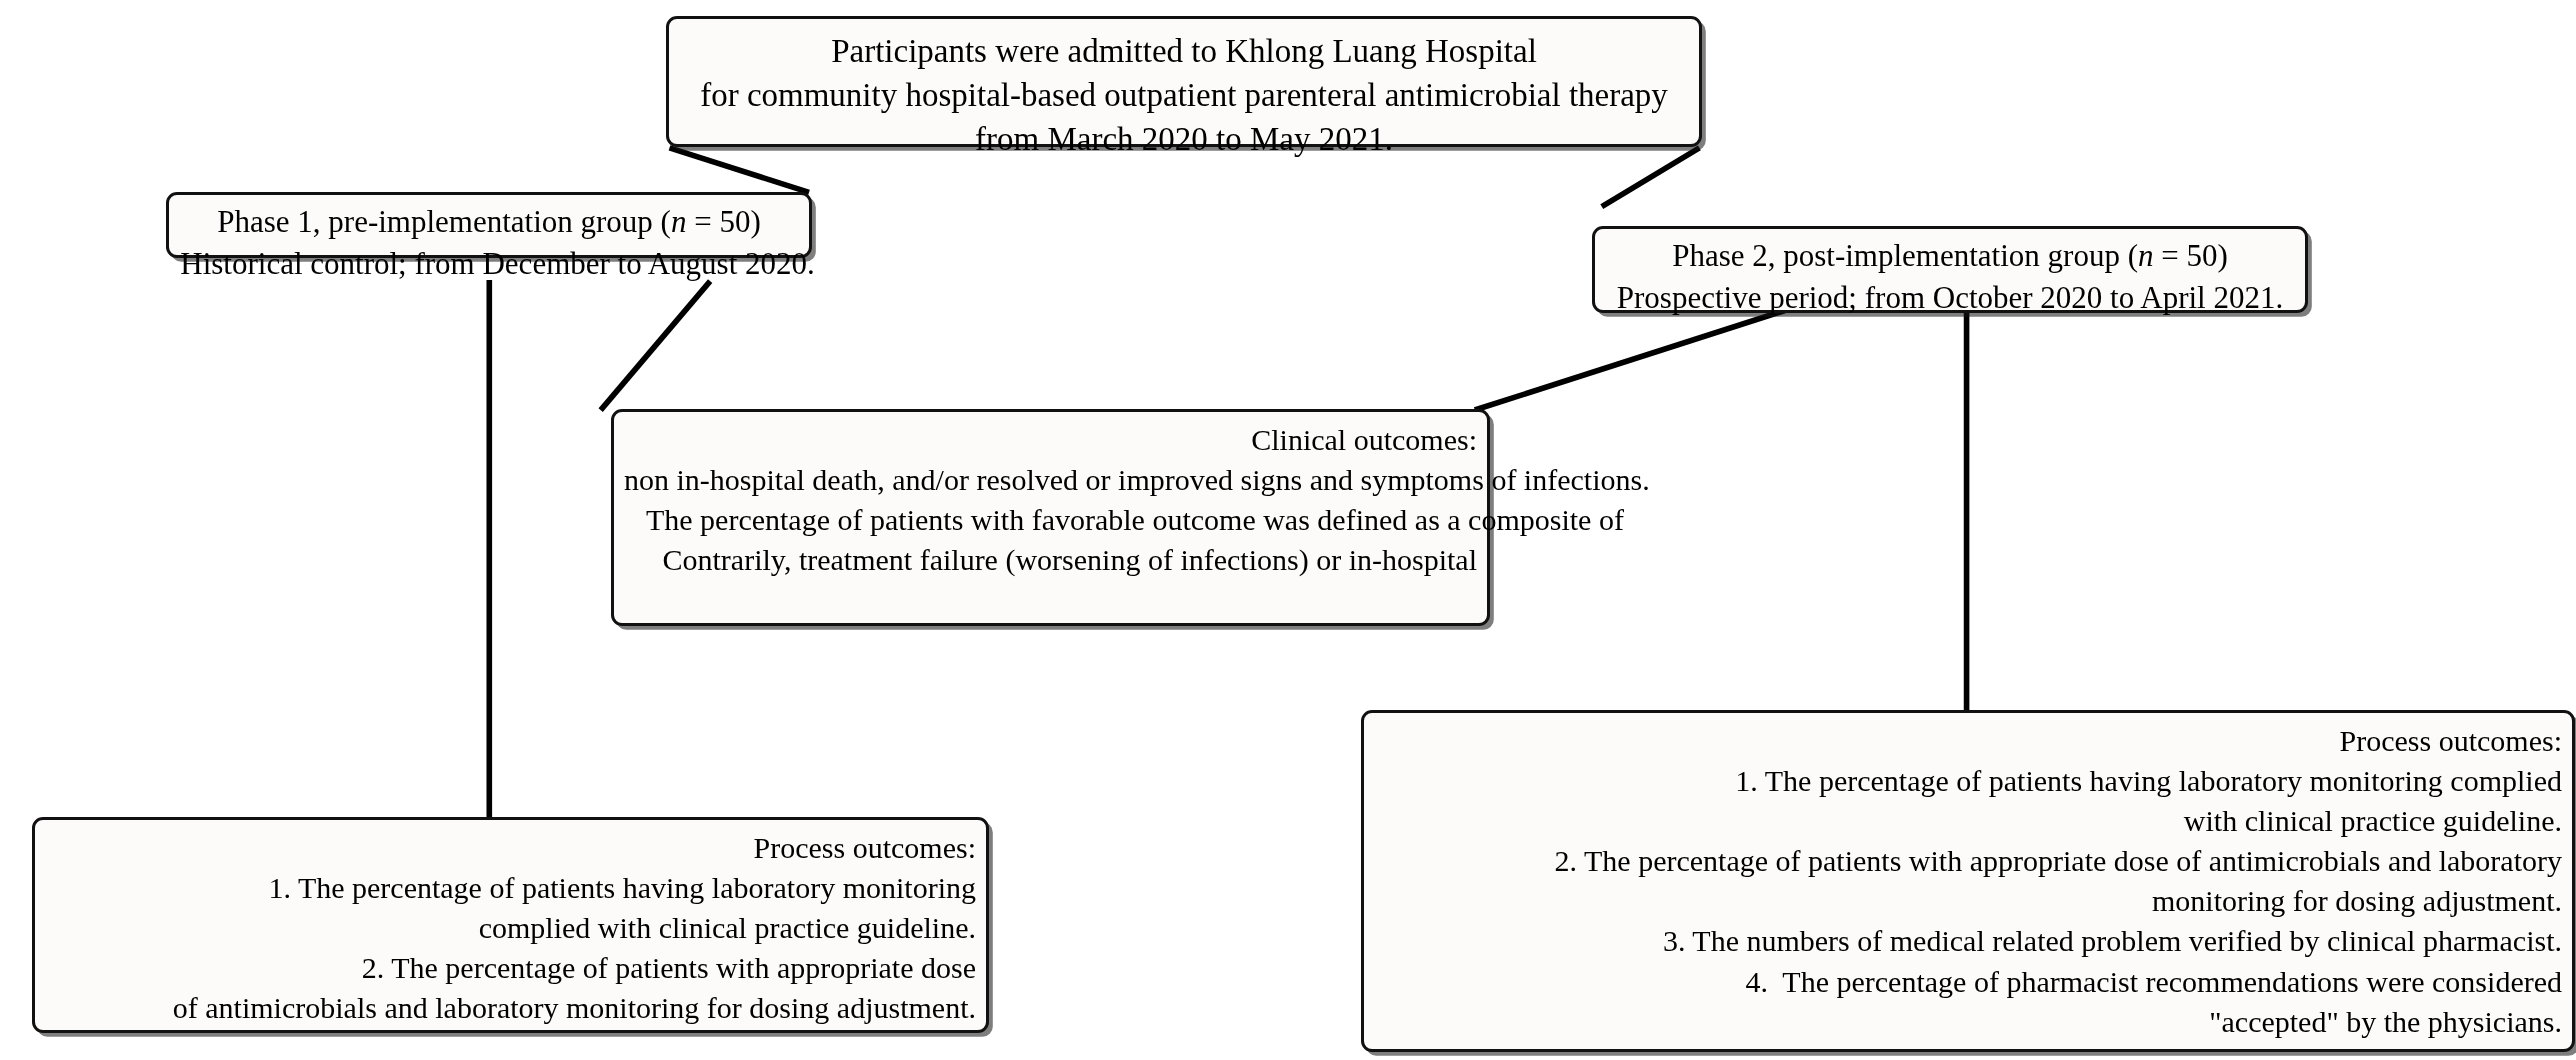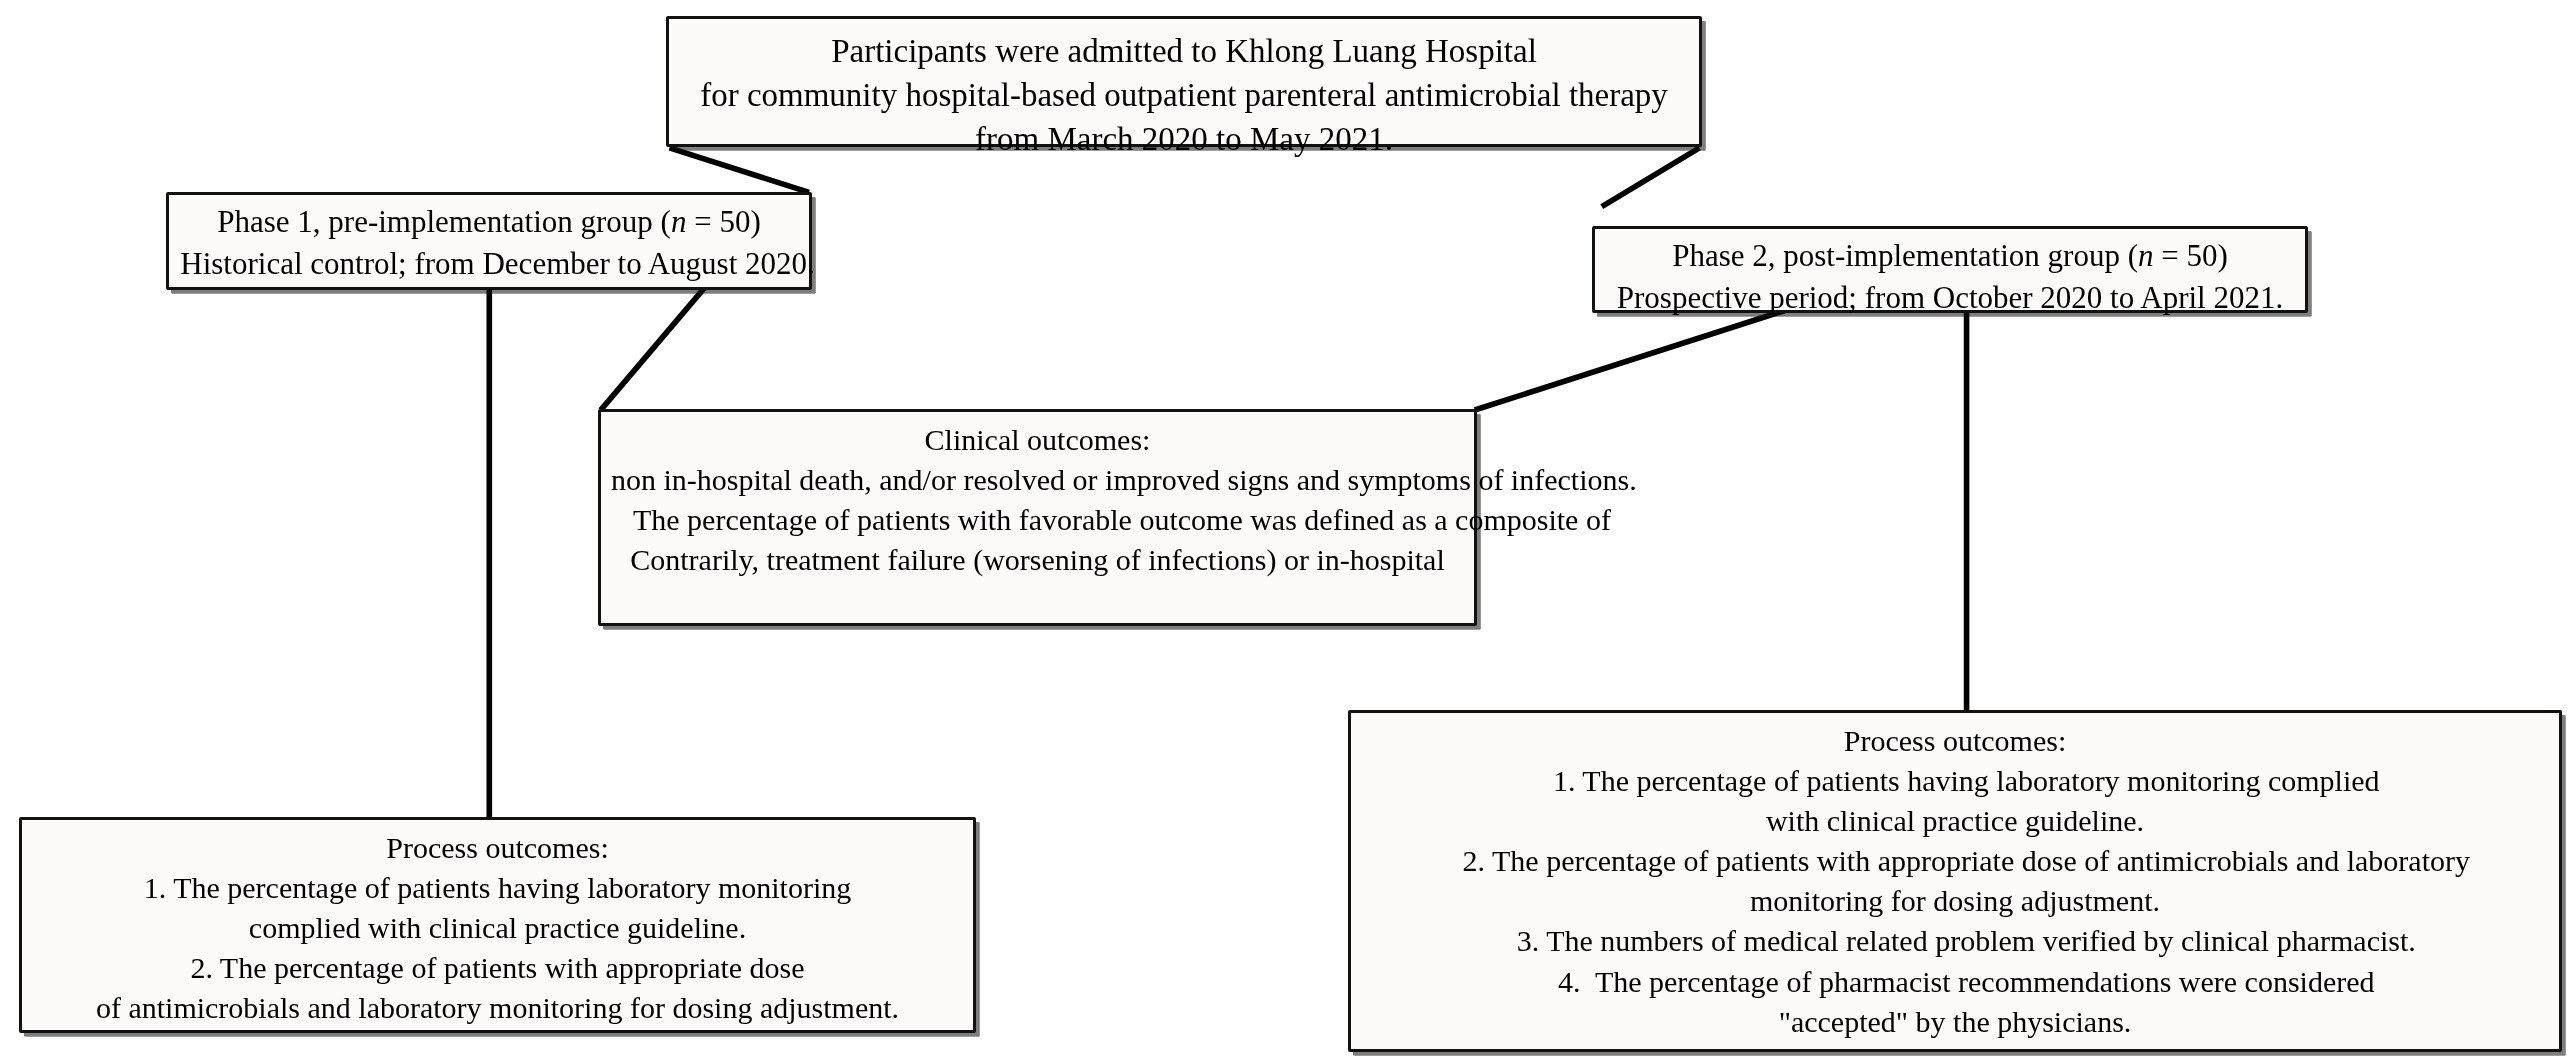--- a/index.html
+++ b/index.html
@@ -19,45 +19,45 @@
     position: absolute;
     left: 0; top: 0;
     width: 2576px;
     height: 1061px;
     z-index: 1;
   }
   .box {
     position: absolute;
     box-sizing: border-box;
     border: 3.1px solid #111111;
-    border-radius: 2px;
+    border-radius: 11px;
     background: #fdfafa;
     box-shadow: 4.4px 4.4px 0 -0.6px rgba(20,20,20,0.55);
     z-index: 3;
     color: #000000;
     line-height: 1.34;
   }
   .box .line {
     display: block;
     white-space: pre;
   }
   .ctr { text-align: center; }
-  .lft { text-align: center; }
+  .lft { text-align: right; margin-left: 13px; }
   .ital { font-style: italic; }
 
   
   #box-top {
     left: 666px; top: 15.6px;
     width: 1036px; height: 131px;
     padding: 10px 12.5px 0 12.5px;
     font-size: 33px;
   }
   #box-phase1 {
     left: 166px; top: 192px;
-    width: 646px; height: 98px;
+    width: 646px; height: 66px;
     padding: 6.3px 11.3px 0 11.3px;
     font-size: 31px;
     text-align: center;
   }
   #box-phase2 {
     left: 1592px; top: 206px;
     width: 716px; height: 87px;
     padding: 6.3px 11.3px 0 11.3px;
     font-size: 31px;
     margin-top: 20px;

